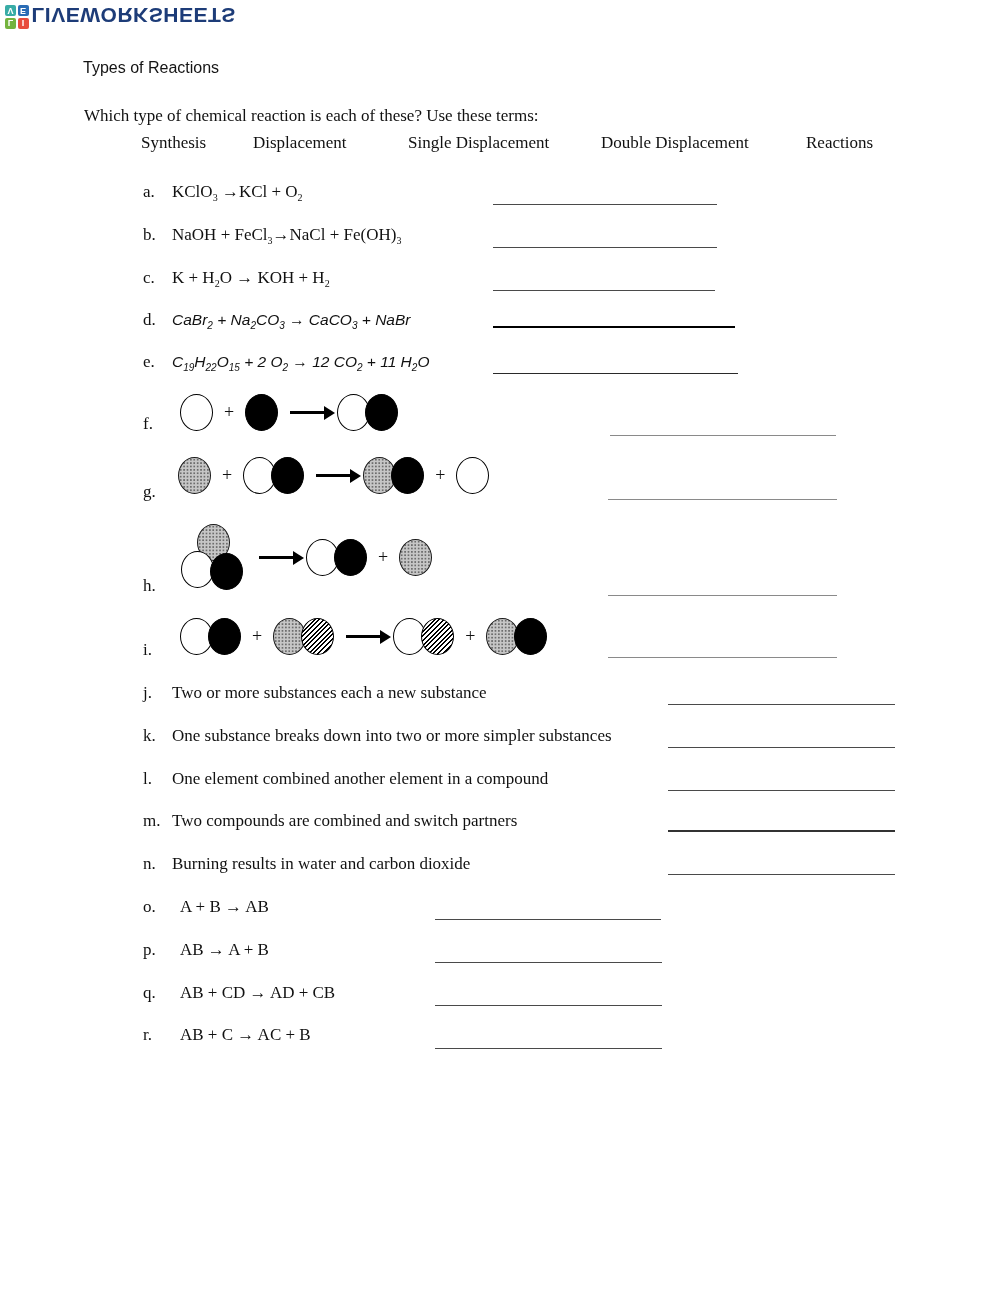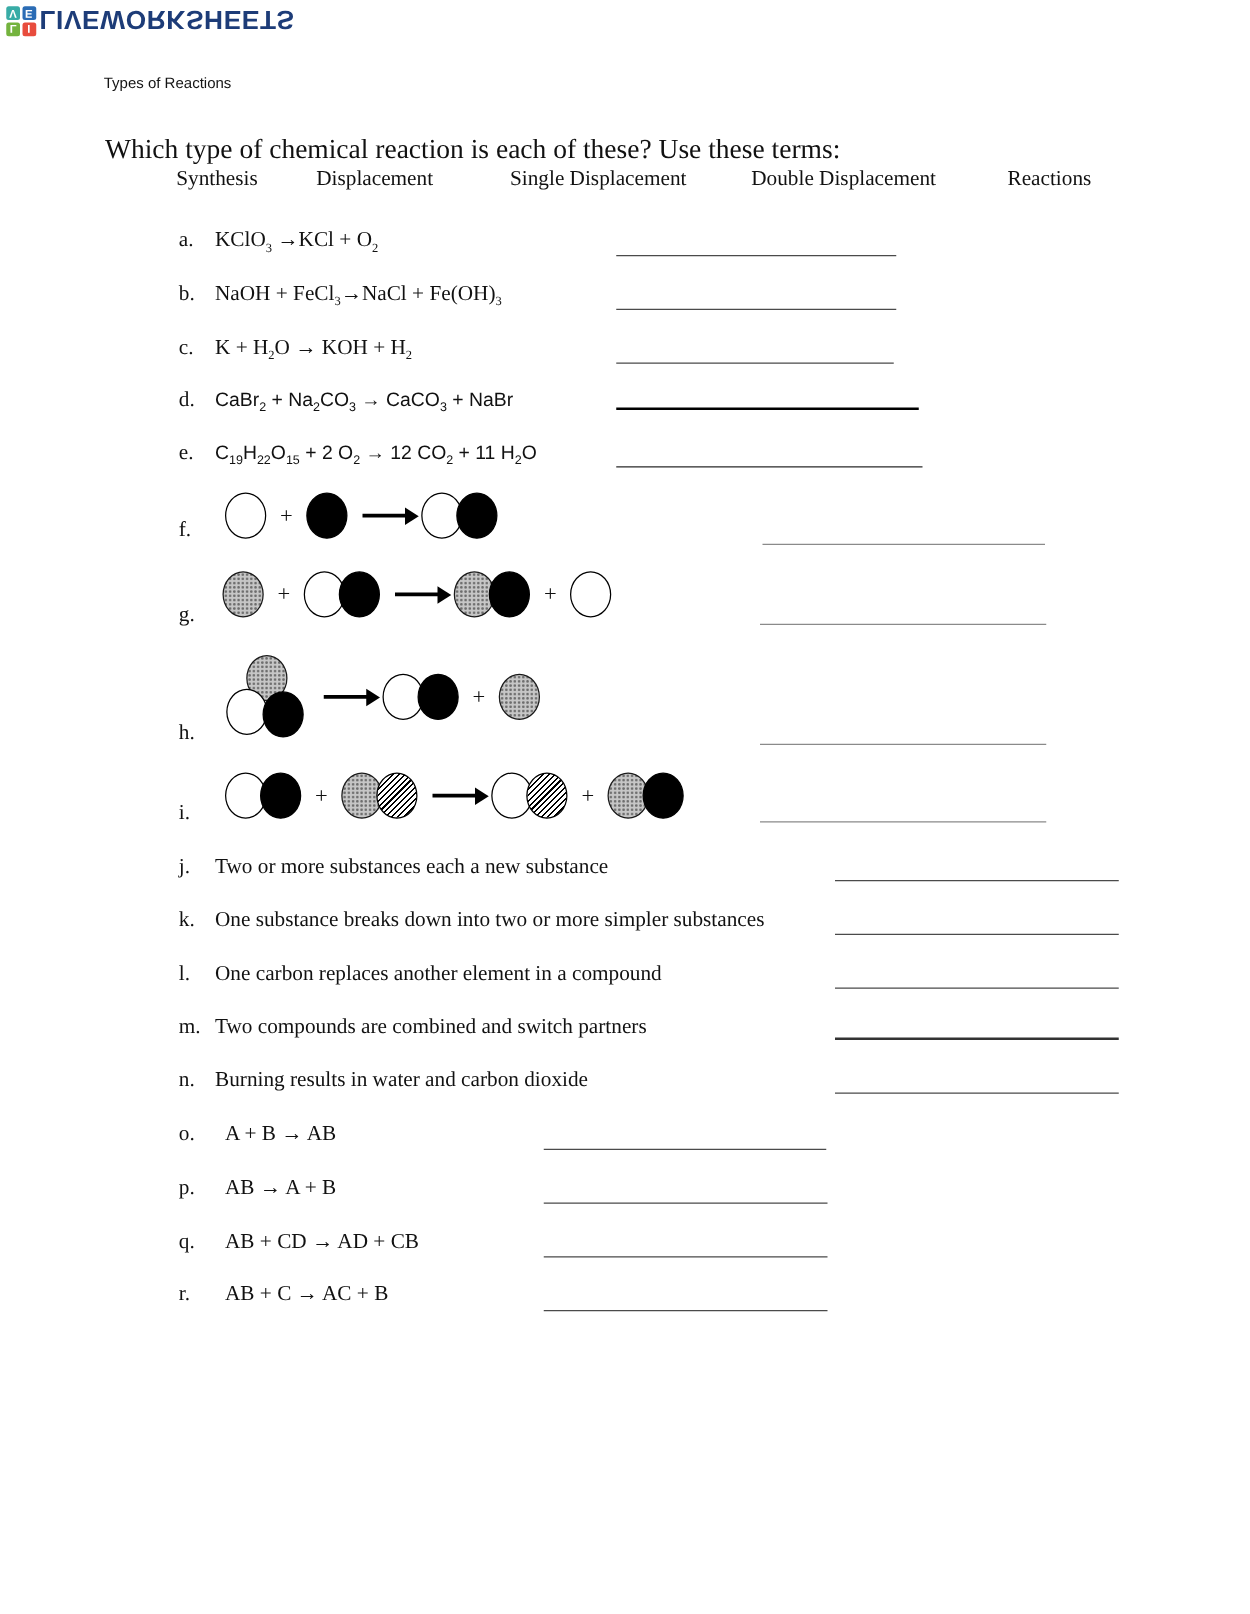--- a/index.html
+++ b/index.html
@@ -15,29 +15,29 @@
   .sq-teal  { background:#38aca6; }
   .sq-blue  { background:#2b6cb5; }
   .sq-green { background:#74b33e; }
   .sq-red   { background:#e84c3d; }
   .lg-text { font-family:"Liberation Sans", "DejaVu Sans", sans-serif; font-weight:bold;
              font-size:21px; letter-spacing:0.5px; color:#1d3c78; line-height:26px; }
   .flip { display:inline-block; transform:scaleY(-1); }
 
   
   .title { position:absolute; left:83px; top:59px; font-family:"Liberation Sans", sans-serif;
-           font-size:12px; color:#141414; }
-  .intro { position:absolute; left:84px; top:106px; font-size:22px; }
+           font-size:16px; color:#141414; }
+  .intro { position:absolute; left:84px; top:106px; font-size:17px; }
   .term  { position:absolute; top:133px; font-size:17px; }
 
   
   .row  { position:absolute; left:143px; display:flex; align-items:baseline; font-size:17px; }
   .lbl  { width:29px; flex:0 0 auto; }
   .lbl.wide { width:37px; }
-  .sans { font-family:"Liberation Sans", "DejaVu Sans", sans-serif; font-size:15.5px; }
+  .sans { font-family:"Liberation Sans", "DejaVu Sans", sans-serif; font-size:15.5px;font-style:italic; }
   sub   { font-size:10px; line-height:0; }
 
   
   .blank { position:absolute; height:0; border-bottom:1px solid #4a4a4a; }
   .blank.lite     { border-bottom:1px solid #8a8a8a; }
   .blank.med      { border-bottom:1.5px solid #2a2a2a; }
   .blank.semibold { border-bottom:2px solid #333; }
   .blank.bold     { border-bottom:2.6px solid #000; }
 
   
@@ -188,21 +188,21 @@
   <div class="row" style="top:683px">
     <span class="lbl">j.</span>
     <span>Two or more substances each a new substance</span>
   </div>
   <div class="row" style="top:726px">
     <span class="lbl">k.</span>
     <span>One substance breaks down into two or more simpler substances</span>
   </div>
   <div class="row" style="top:769px">
     <span class="lbl">l.</span>
-    <span>One carbon replaces another element in a compound</span>
+    <span>One element combined another element in a compound</span>
   </div>
   <div class="row" style="top:811px">
     <span class="lbl">m.</span>
     <span>Two compounds are combined and switch partners</span>
   </div>
   <div class="row" style="top:854px">
     <span class="lbl">n.</span>
     <span>Burning results in water and carbon dioxide</span>
   </div>
 

